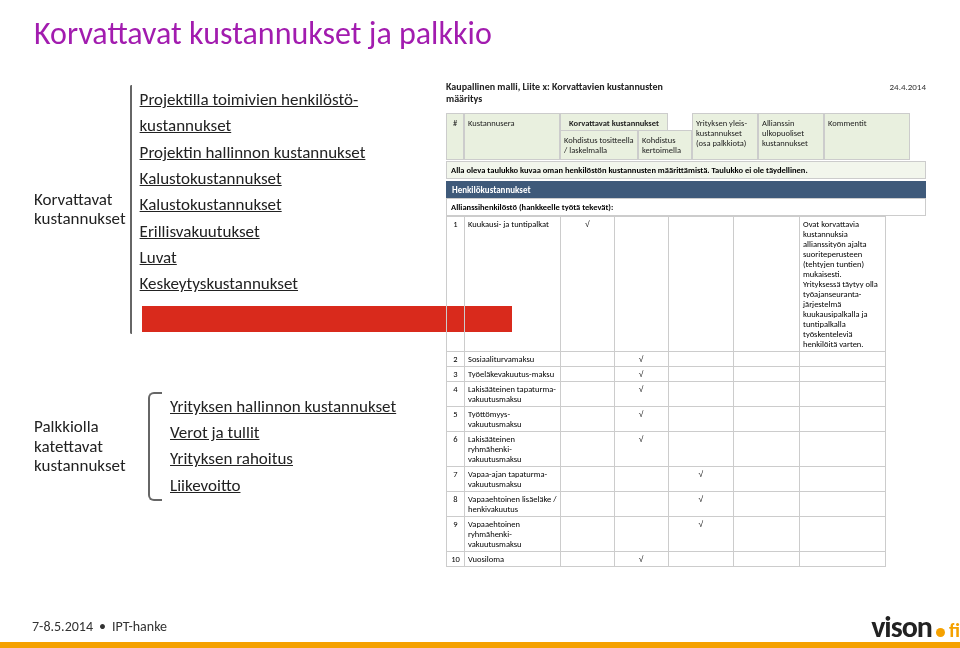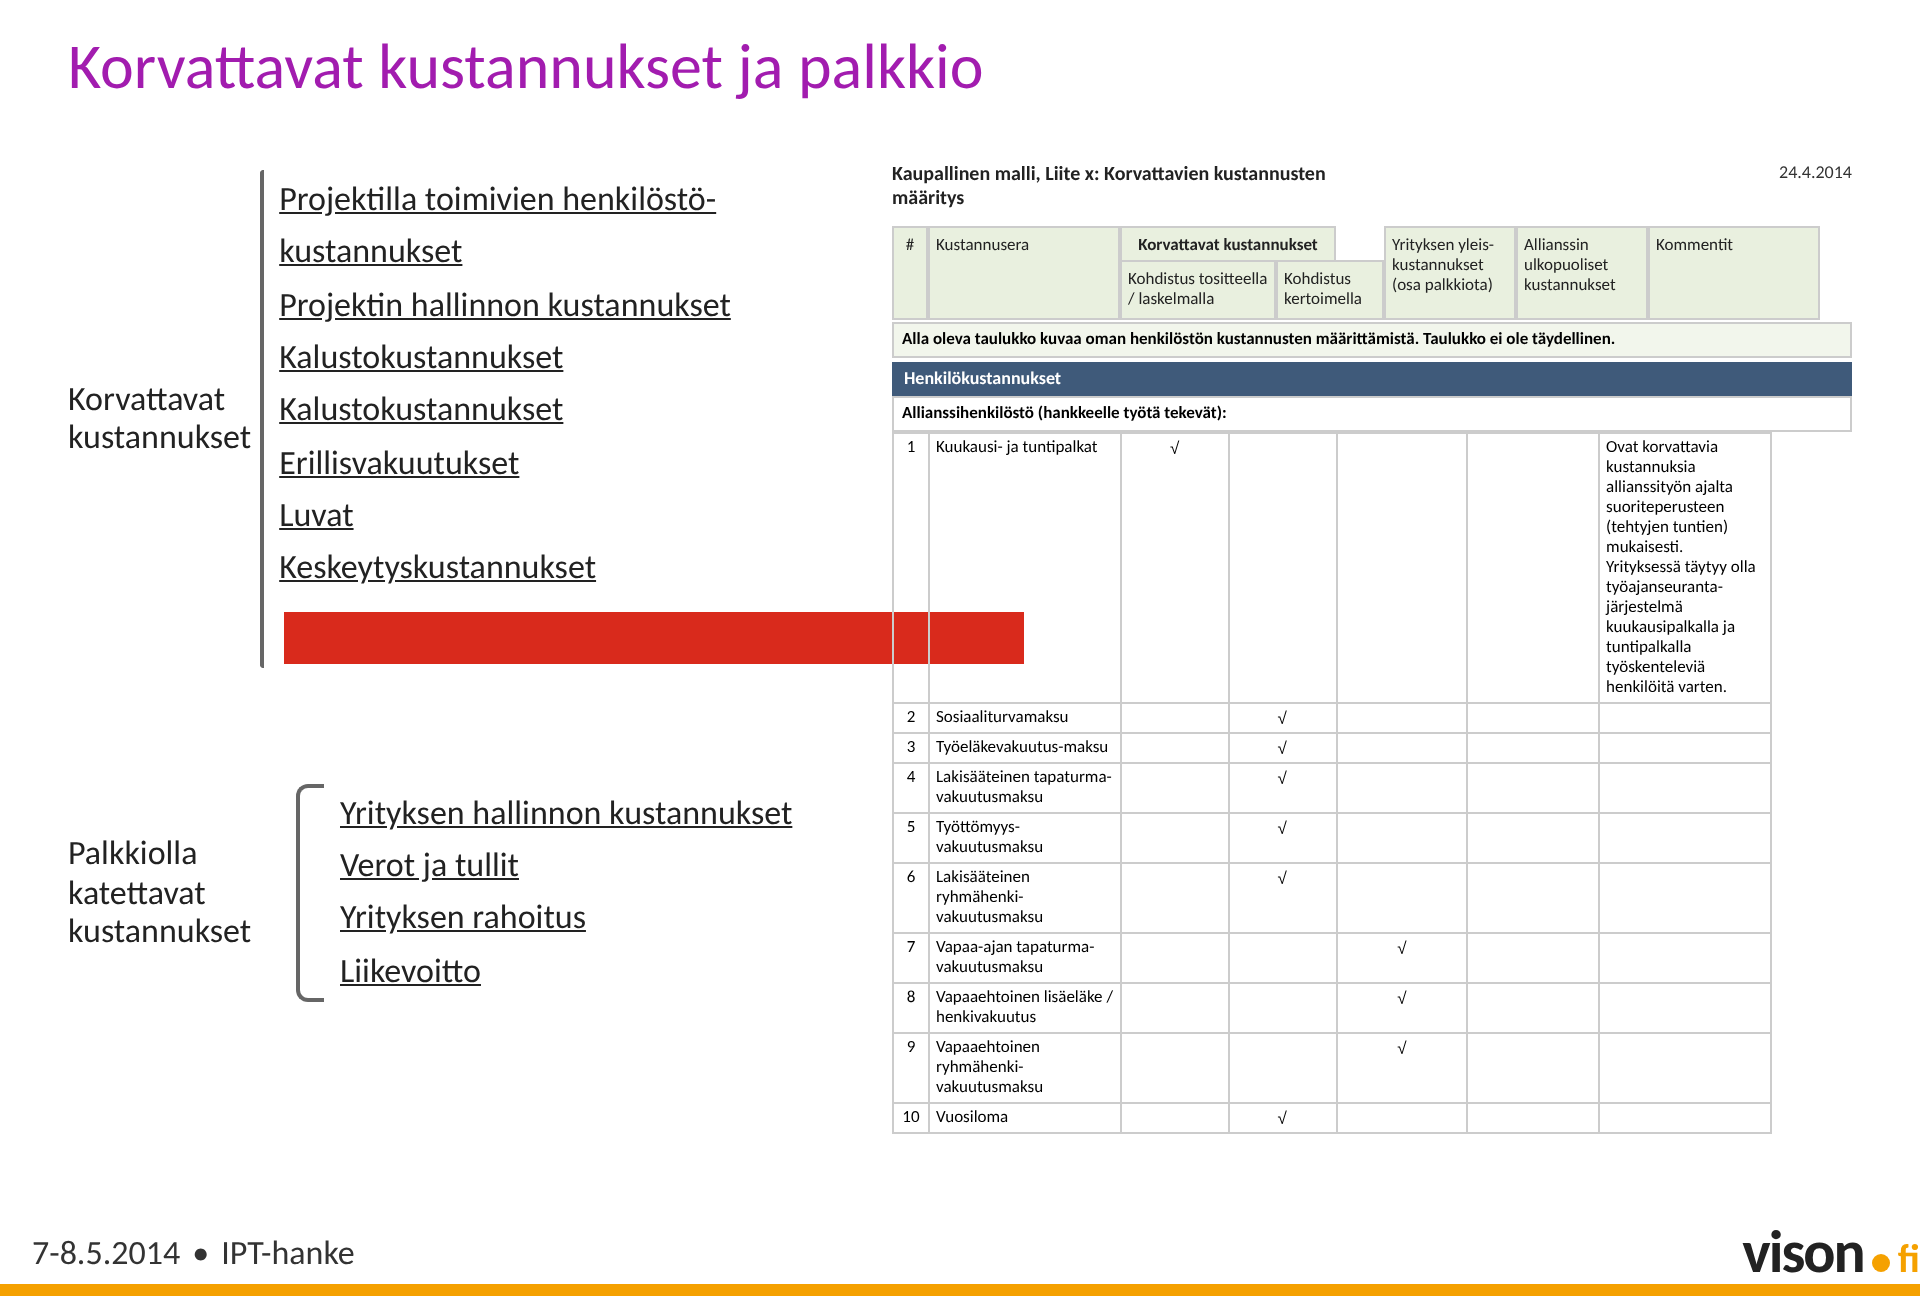--- a/index.html
+++ b/index.html
@@ -64,21 +64,21 @@
   .sheet-table .c-c { width: 66px; text-align: center; }
   .sheet-table .c-d { width: 66px; text-align: center; }
   .sheet-table .c-e { width: 86px; }
   .tick { font-family: Arial, sans-serif; }
 
   .footer {
     position: absolute; left: 0; bottom: 0; width: 960px; height: 44px;
     display: flex; align-items: center; justify-content: space-between;
     background: #fff;
   }
-  .footer-left { display: flex; align-items: center; gap: 6px; padding-left: 16px; font-size: 17px; color: #333; }
+  .footer-left { display: flex; align-items: center; gap: 6px; padding-left: 32px; font-size: 14px; color: #333; }
   .footer-right { display: flex; align-items: baseline; gap: 2px; }
   .logo-text { font-size: 30px; font-weight: 700; color: #222; letter-spacing: -1px; }
   .logo-dot { width: 9px; height: 9px; background: #f5a100; border-radius: 50%; display: inline-block; margin: 0 2px; }
   .logo-fi { font-size: 20px; font-weight: 700; color: #f5a100; }
   .footer-bar { position: absolute; left: 0; bottom: 0; width: 960px; height: 6px; background: #f5a100; }
 </style>
 </head>
 <body>
 
 <div class="slide">

